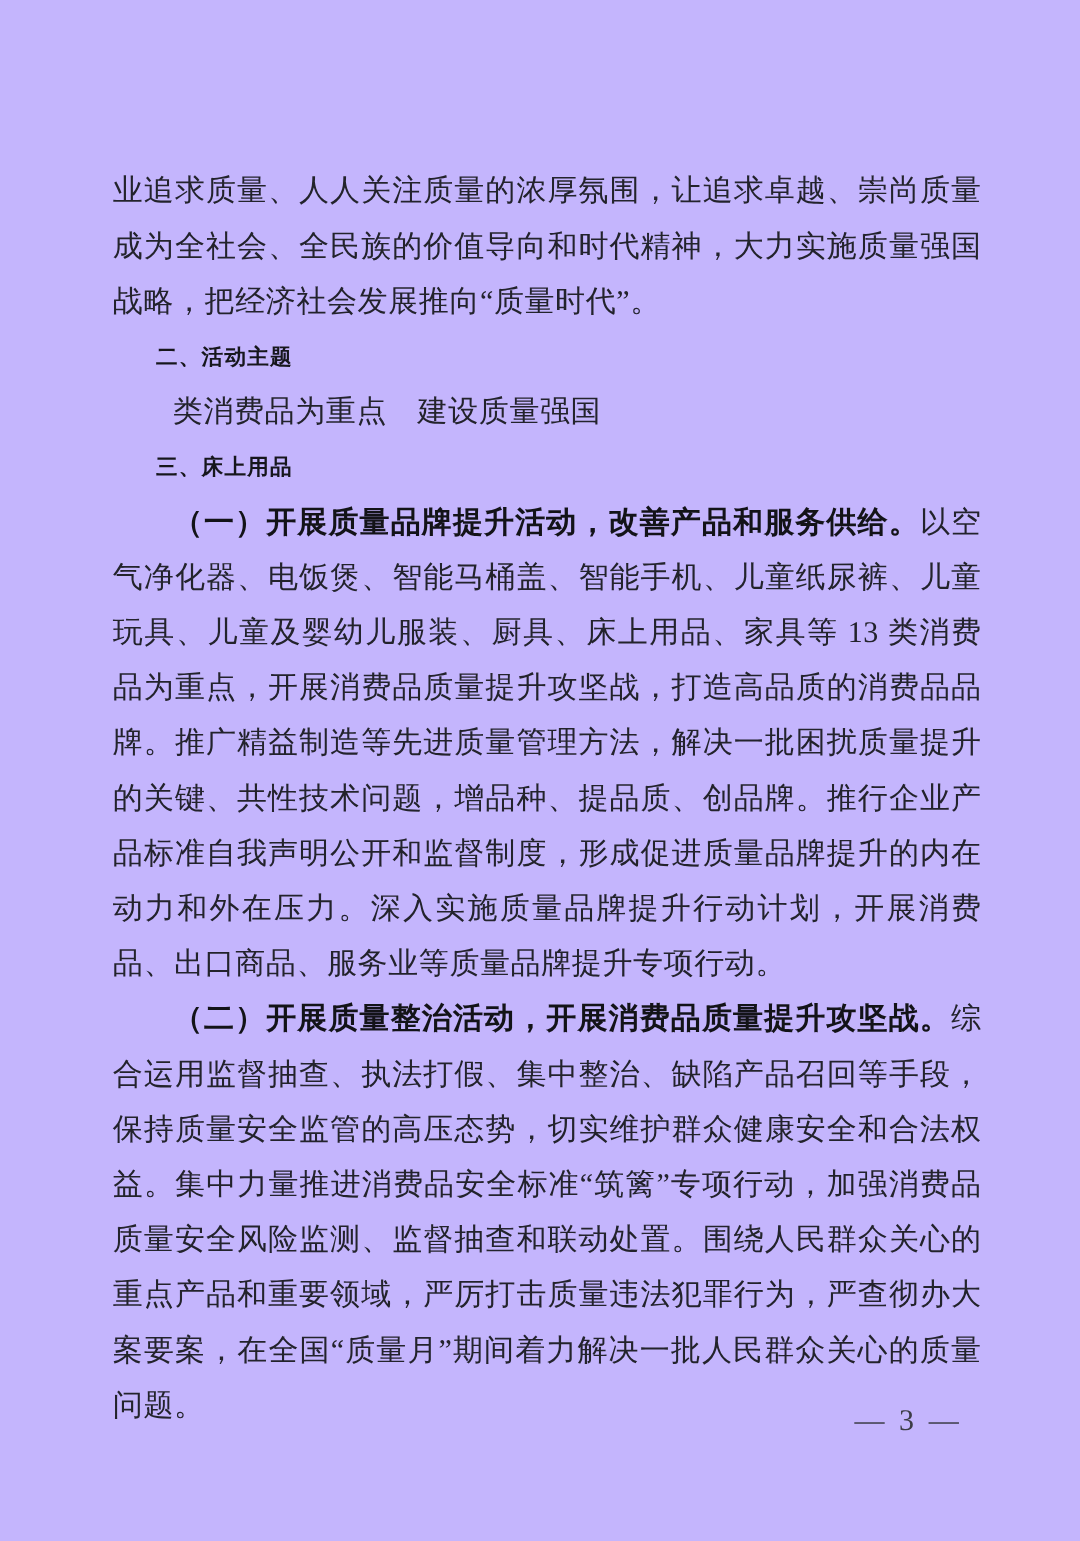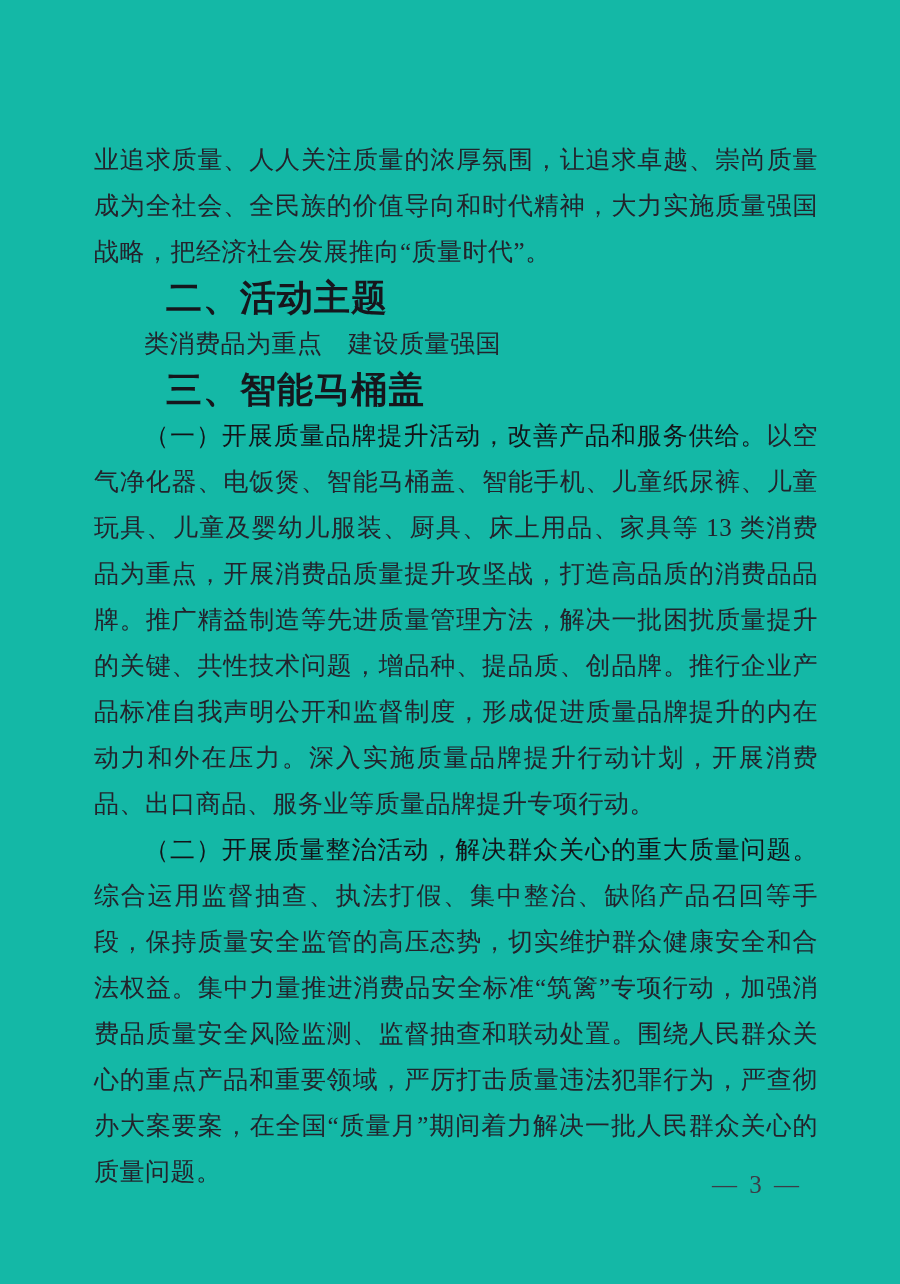--- a/index.html
+++ b/index.html
@@ -7,21 +7,21 @@
     padding: 0;
     width: 900px;
     height: 1284px;
     background: #ffffff;
     overflow: hidden;
   }
   .page {
     position: relative;
     width: 900px;
     height: 1284px;
-    background: #14b8a6;
+    background: #c4b5fd;
     font-family: "Liberation Serif", "DejaVu Serif", serif;
     color: #23232c;
   }
   .body-text {
     position: absolute;
     left: 94px;
     top: 137px;
     width: 724px;
     font-size: 25px;
     line-height: 46px;
@@ -33,25 +33,25 @@
     padding: 0;
     text-indent: 2em;
   }
   .para.no-indent {
     text-indent: 0;
   }
   .heading {
     font-family: "DejaVu Sans", "Liberation Sans", sans-serif;
     font-weight: bold;
     color: #16161c;
-    font-size: 36px;
+    font-size: 18px;
     letter-spacing: 1px;
   }
   .lead {
-    font-weight: normal;
+    font-weight: bold;
     color: #131318;
   }
   .page-number {
     position: absolute;
     top: 1170px;
     right: 98px;
     font-size: 25px;
     line-height: 30px;
     letter-spacing: 3px;
     color: #3c3c46;
@@ -59,18 +59,18 @@
   }
 </style>
 </head>
 <body>
 
 <div class="page">
   <div class="body-text">
     <p class="para no-indent">业追求质量、人人关注质量的浓厚氛围，让追求卓越、崇尚质量成为全社会、全民族的价值导向和时代精神，大力实施质量强国战略，把经济社会发展推向“质量时代”。</p>
     <p class="para heading">二、活动主题</p>
     <p class="para">类消费品为重点　建设质量强国</p>
-    <p class="para heading">三、智能马桶盖</p>
+    <p class="para heading">三、床上用品</p>
     <p class="para"><span class="lead">（一）开展质量品牌提升活动，改善产品和服务供给。</span><span>以空气净化器、电饭煲、智能马桶盖、智能手机、儿童纸尿裤、儿童玩具、儿童及婴幼儿服装、厨具、床上用品、家具等 13 类消费品为重点，开展消费品质量提升攻坚战，打造高品质的消费品品牌。推广精益制造等先进质量管理方法，解决一批困扰质量提升的关键、共性技术问题，增品种、提品质、创品牌。推行企业产品标准自我声明公开和监督制度，形成促进质量品牌提升的内在动力和外在压力。深入实施质量品牌提升行动计划，开展消费品、出口商品、服务业等质量品牌提升专项行动。</span></p>
-    <p class="para"><span class="lead">（二）开展质量整治活动，解决群众关心的重大质量问题。</span><span>综合运用监督抽查、执法打假、集中整治、缺陷产品召回等手段，保持质量安全监管的高压态势，切实维护群众健康安全和合法权益。集中力量推进消费品安全标准“筑篱”专项行动，加强消费品质量安全风险监测、监督抽查和联动处置。围绕人民群众关心的重点产品和重要领域，严厉打击质量违法犯罪行为，严查彻办大案要案，在全国“质量月”期间着力解决一批人民群众关心的质量问题。</span></p>
+    <p class="para"><span class="lead">（二）开展质量整治活动，开展消费品质量提升攻坚战。</span><span>综合运用监督抽查、执法打假、集中整治、缺陷产品召回等手段，保持质量安全监管的高压态势，切实维护群众健康安全和合法权益。集中力量推进消费品安全标准“筑篱”专项行动，加强消费品质量安全风险监测、监督抽查和联动处置。围绕人民群众关心的重点产品和重要领域，严厉打击质量违法犯罪行为，严查彻办大案要案，在全国“质量月”期间着力解决一批人民群众关心的质量问题。</span></p>
   </div>
   <div class="page-number">— 3 —</div>
 </div>
 
 </body></html>

